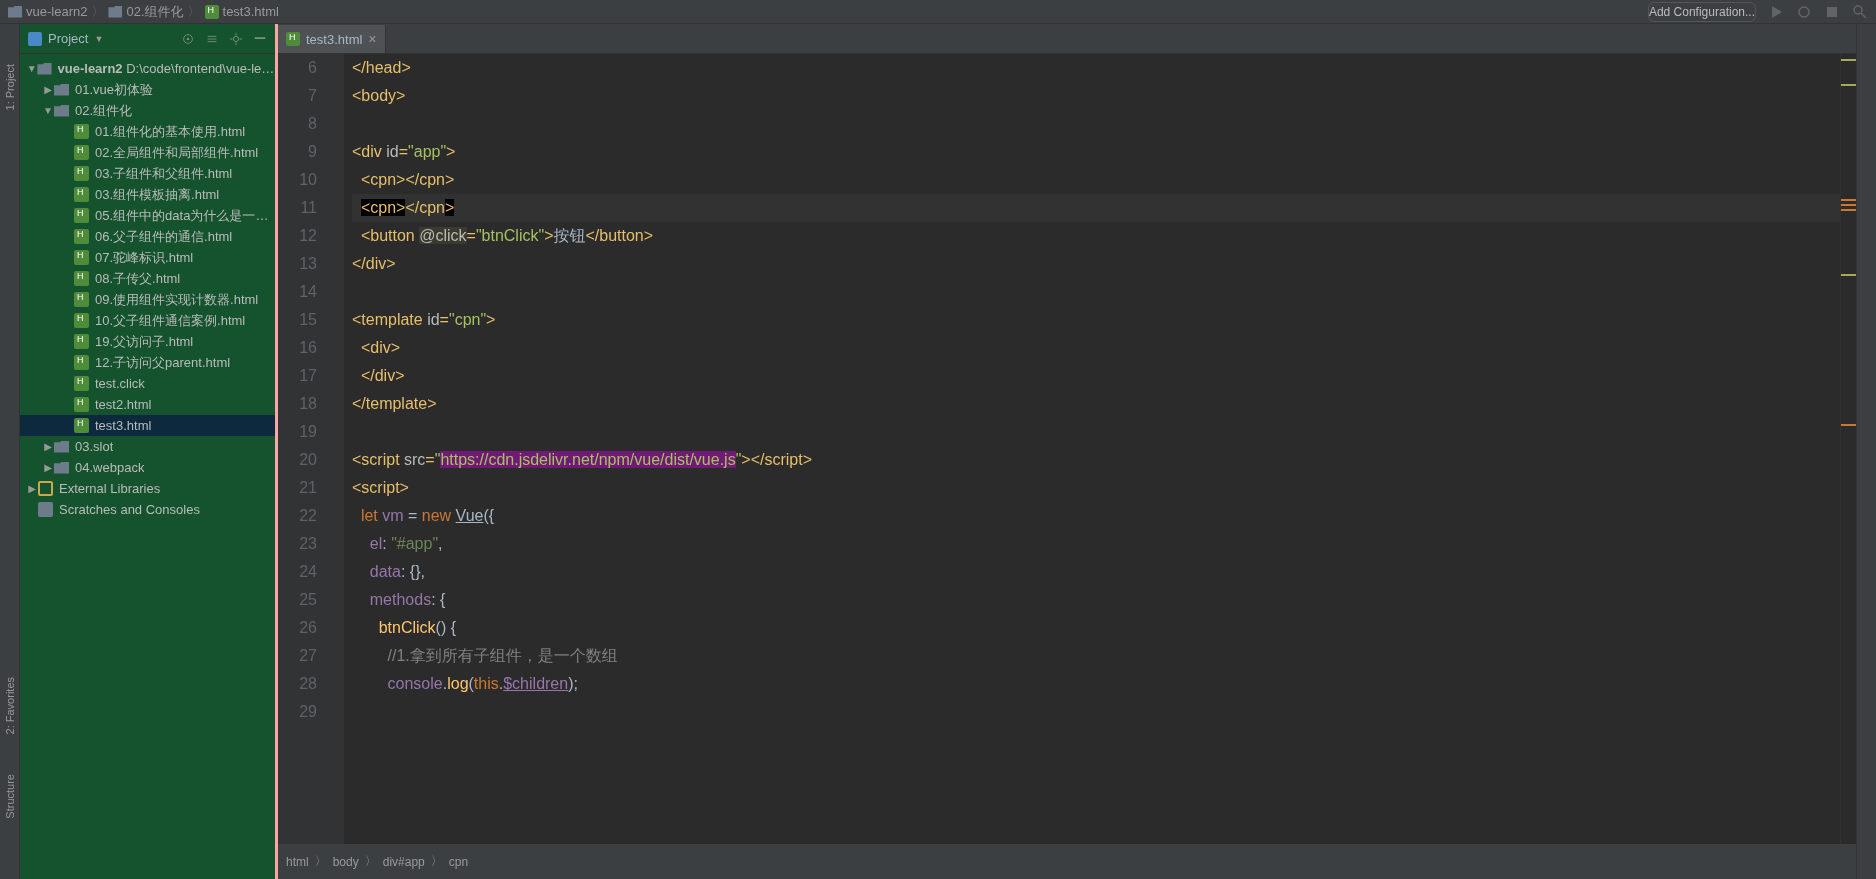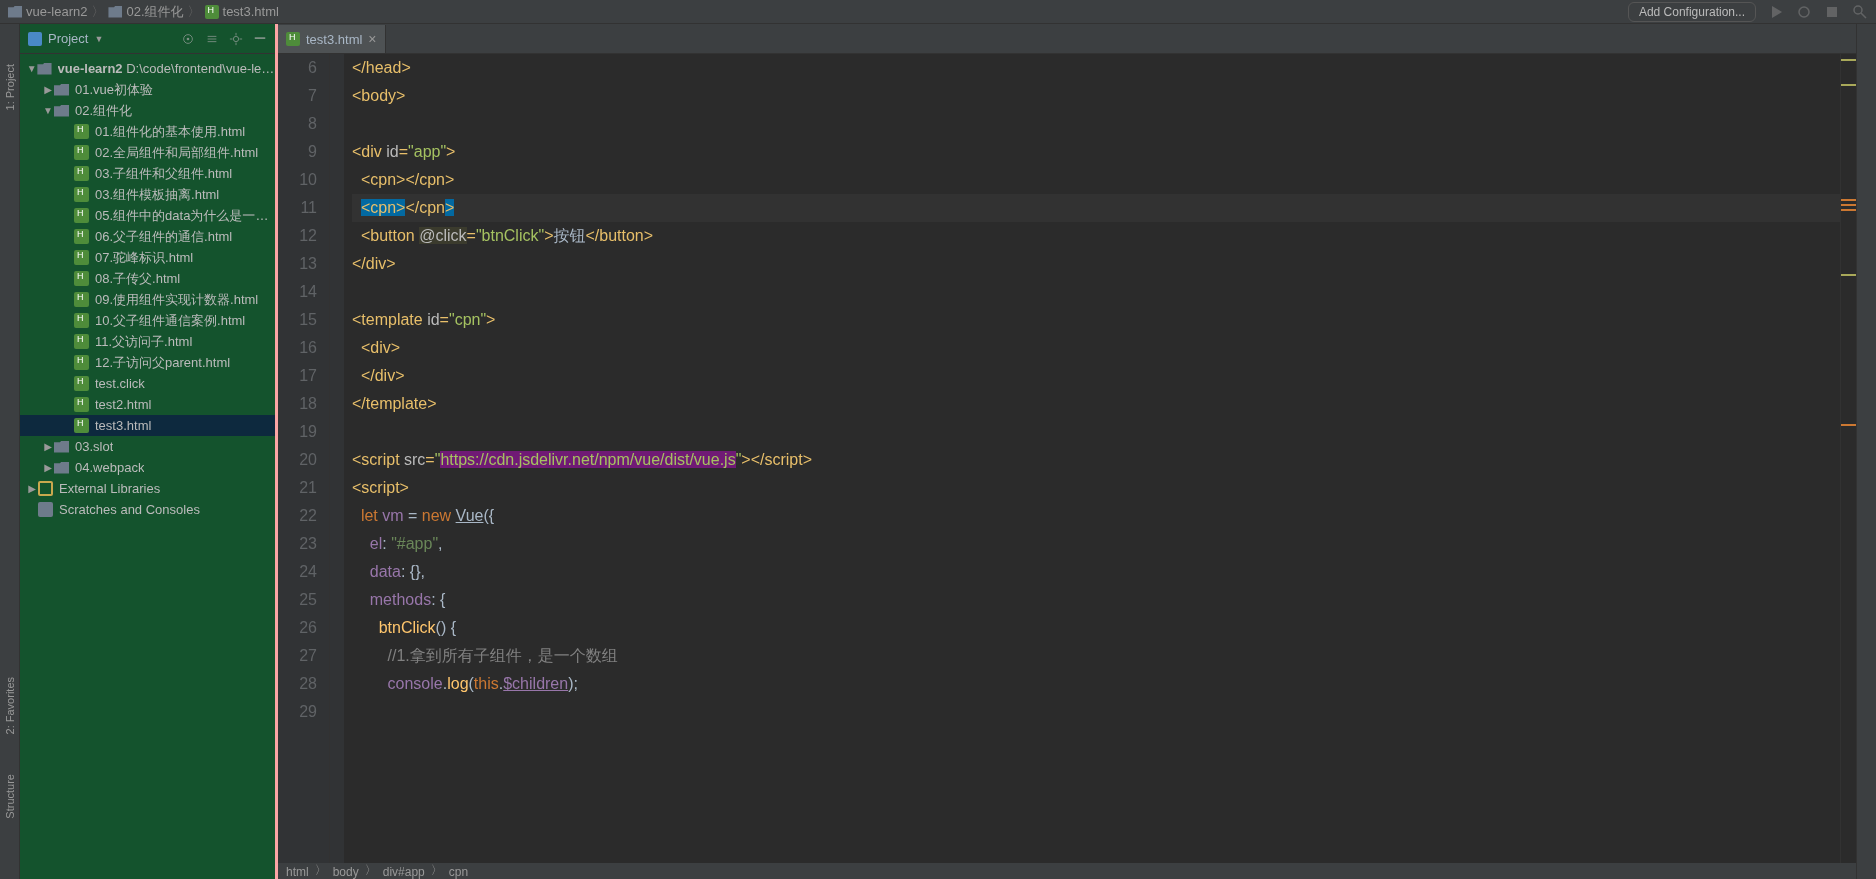--- a/index.html
+++ b/index.html
@@ -5,21 +5,21 @@
 *{margin:0;padding:0;box-sizing:border-box;font-family:"Segoe UI",Arial,sans-serif}
 body{background:#2b2b2b;color:#a9b7c6;font-size:13px;overflow:hidden;width:1876px;height:879px}
 .top-bar{height:24px;background:#3c3f41;display:flex;align-items:center;padding:0 8px;border-bottom:1px solid #323232}
 .breadcrumb{display:flex;align-items:center;gap:4px;flex:1}
 .breadcrumb-item{display:flex;align-items:center;gap:4px;color:#999}
 .breadcrumb-sep{color:#666}
 .folder-icon-sm{width:14px;height:12px;background:#6e7b8b;clip-path:polygon(0 15%,40% 15%,50% 0,100% 0,100% 100%,0 100%)}
 .html-icon-sm{width:14px;height:14px;background:#4e8c3a;border-radius:2px;position:relative}
 .html-icon-sm::after{content:"H";position:absolute;font-size:9px;color:#fff;left:3px;top:0}
 .top-right{display:flex;align-items:center;gap:12px}
-.add-config{border:1px solid #555;padding:2px 10px;border-radius:6px;color:#bbb;font-size:12px}
+.add-config{border:1px solid #555;padding:2px 0;border-radius:6px;color:#bbb;font-size:12px}
 .tool-icon{width:16px;height:16px;opacity:.5}
 .main{display:flex;height:calc(100% - 24px)}
 .left-edge{width:20px;background:#3c3f41;border-right:1px solid #323232;display:flex;flex-direction:column;align-items:center;padding-top:40px;gap:40px}
 .edge-label{writing-mode:vertical-lr;transform:rotate(180deg);font-size:11px;color:#999;display:flex;align-items:center;gap:4px}
 .sidebar{width:258px;background:#14532d;border-right:3px solid #fca5a5;display:flex;flex-direction:column}
 .sidebar-header{height:30px;display:flex;align-items:center;padding:0 8px;border-bottom:1px solid #323232}
 .sidebar-title{display:flex;align-items:center;gap:6px;flex:1}
 .proj-icon{width:14px;height:14px;background:#4a89c7;border-radius:2px}
 .dropdown-arrow{font-size:9px;color:#999}
 .sidebar-actions{display:flex;gap:10px;align-items:center}
@@ -51,22 +51,22 @@
 .tag{color:#e8bf6a}
 .attr{color:#bababa}
 .val{color:#a5c261}
 .str{color:#6a8759}
 .kw{color:#cc7832}
 .var{color:#9876aa}
 .fn{color:#ffc66d}
 .cmt{color:#808080}
 .url-bg{background:#701a75}
 .hl-bg{background:#3b3b2d}
-.tag-bg{background:#0369a1}
-.breadcrumb-bottom{height:16px;background:#3c3f41;display:flex;align-items:flex-end;padding-left:8px;font-size:12px;color:#999;gap:6px}
+.tag-bg{background:#000000}
+.breadcrumb-bottom{height:35px;background:#3c3f41;display:flex;align-items:center;padding-left:8px;font-size:12px;color:#999;gap:6px}
 .right-edge{width:20px;background:#3c3f41;border-left:1px solid #323232}
 .minimap{width:16px;background:#2b2b2b;position:relative;border-left:1px solid #323232}
 .mm-mark{position:absolute;left:0;width:100%;height:2px;background:#a9a95a}
 .mm-mark.warn{background:#cc7832}
 </style>
 </head>
 <body>
 
 <div class="top-bar">
   <div class="breadcrumb">
@@ -187,21 +187,21 @@
       <div class="tree-row indent-3">
           <div class="html-icon"></div>
           <span class="tree-label">09.使用组件实现计数器.html</span>
         </div>
       <div class="tree-row indent-3">
           <div class="html-icon"></div>
           <span class="tree-label">10.父子组件通信案例.html</span>
         </div>
       <div class="tree-row indent-3">
           <div class="html-icon"></div>
-          <span class="tree-label">11.父访问子.html</span>
+          <span class="tree-label">19.父访问子.html</span>
         </div>
       <div class="tree-row indent-3">
           <div class="html-icon"></div>
           <span class="tree-label">12.子访问父parent.html</span>
         </div>
       <div class="tree-row indent-3">
           <div class="html-icon"></div>
           <span class="tree-label">test.click</span>
         </div>
       <div class="tree-row indent-3">

